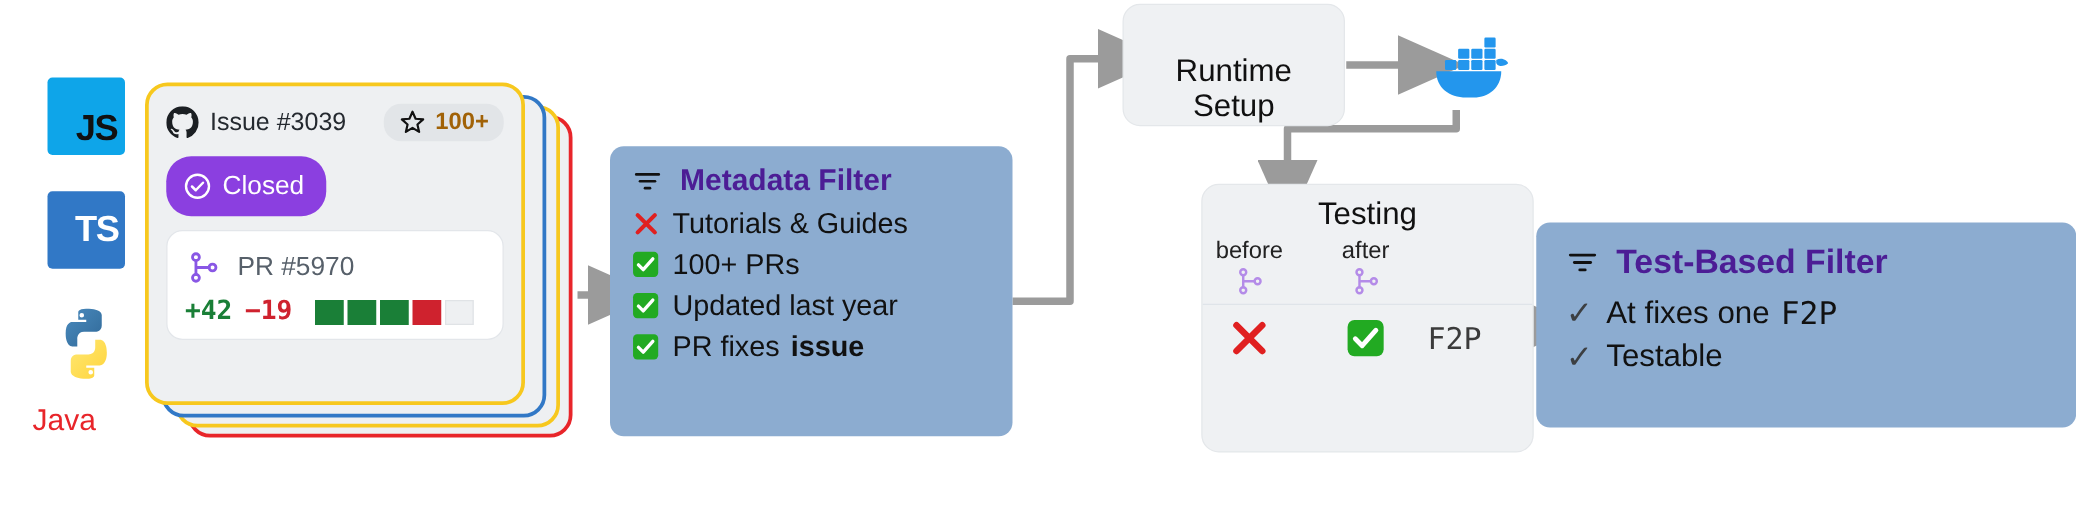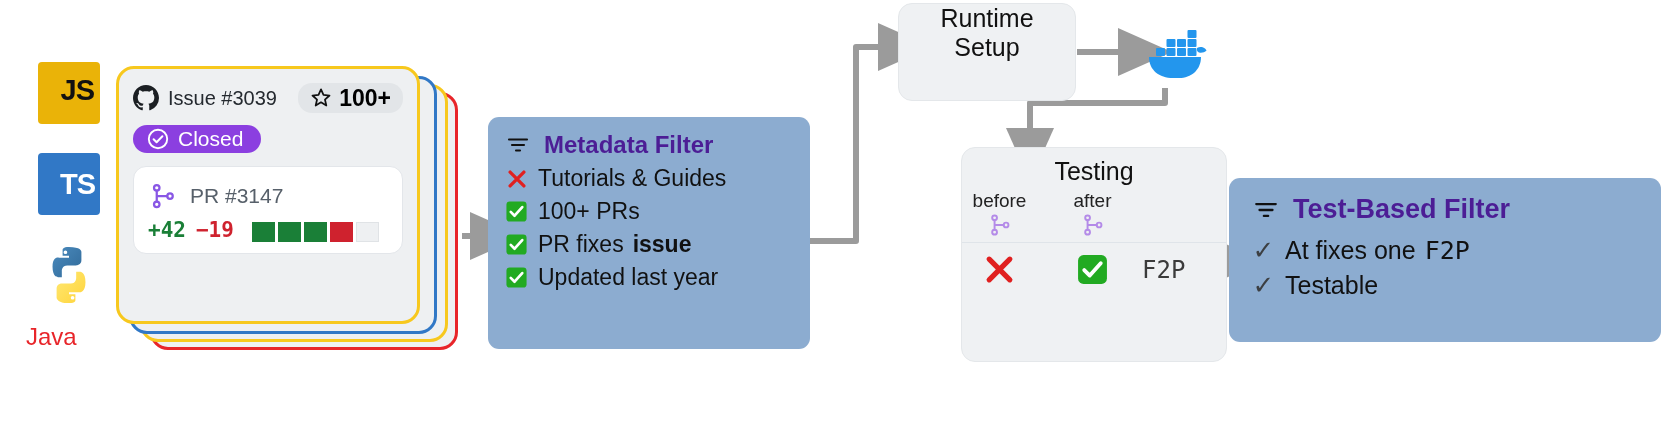--- a/index.html
+++ b/index.html
@@ -7,44 +7,44 @@
     width:1661px;height:421px;position:relative;overflow:hidden;
     font-family:"Liberation Sans","DejaVu Sans",sans-serif;
     -webkit-font-smoothing:antialiased;
   }
   .abs{position:absolute;}
 
   
   .lang-col{left:38px;top:62px;width:68px;}
   .lang-badge{width:62px;height:62px;border-radius:4px;display:flex;align-items:flex-end;
     justify-content:flex-end;box-sizing:border-box;}
-  .js-badge{background:#eab308;align-items:center;}
+  .js-badge{background:#0ea5e9;}
   .js-badge span{font-weight:bold;font-size:29px;color:#111;line-height:1;padding:0 6px 6px 0;letter-spacing:-1px;}
   .ts-badge{background:#3178c6;}
   .ts-badge span{font-weight:bold;font-size:29px;color:#ffffff;line-height:1;padding:0 5px 16px 0;letter-spacing:-1px;}
   .py-wrap{width:62px;height:62px;position:relative;}
   .java-text{font-size:24px;color:#e8252a;line-height:1;letter-spacing:0px;}
 
   
   .stack-card{border-radius:18px;background:#eef0f2;box-sizing:border-box;}
   .card-red{left:150px;top:92px;width:308px;height:258px;border:3px solid #e8252a;}
   .card-yellow2{left:140px;top:84px;width:308px;height:258px;border:3px solid #f7c81e;}
   .card-blue{left:129px;top:76px;width:308px;height:258px;border:3px solid #3178c6;}
   .card-front{left:116px;top:66px;width:304px;height:258px;border:3px solid #f7c81e;
      background:#eef0f2;border-radius:18px;box-sizing:border-box;padding:12px 14px;}
 
   .card-head{display:flex;align-items:center;gap:9px;height:34px;}
   .gh-mark{width:26px;height:26px;flex:0 0 26px;}
   .issue-label{font-size:20px;color:#24292f;white-space:nowrap;}
   .star-pill{margin-left:auto;background:#e2e5e8;border-radius:14px;height:30px;display:flex;
      align-items:center;gap:7px;padding:0 12px;}
-  .star-pill .cnt{font-size:23px;font-weight:bold;color:#000000;}
+  .star-pill .cnt{font-size:19px;font-weight:bold;color:#a16207;}
 
   .closed-pill{margin-top:10px;display:inline-flex;align-items:center;gap:8px;background:#8b3fe0;
-     border-radius:20px;height:28px;padding:0 18px 0 13px;}
+     border-radius:20px;height:48px;padding:0 18px 0 13px;}
   .closed-pill .txt{color:#fff;font-size:21px;}
 
   .pr-box{margin-top:11px;background:#fff;border:1.5px solid #e3e6ea;border-radius:13px;
      padding:9px 14px 11px 14px;}
   .pr-row{display:flex;align-items:center;gap:12px;height:40px;}
   .pr-label{font-size:21px;color:#57606a;}
   .diff-row{display:flex;align-items:flex-end;gap:10px;margin-top:2px;}
   .plus{color:#1a7f37;font-size:21px;font-weight:bold;font-family:"DejaVu Sans Mono","Liberation Mono",monospace;}
   .minus{color:#cf222e;font-size:21px;font-weight:bold;font-family:"DejaVu Sans Mono","Liberation Mono",monospace;}
   .blocks{display:flex;gap:3px;margin-left:8px;}
@@ -65,21 +65,21 @@
   #metadata-filter .panel-title{margin-bottom:6px;}
   #metadata-filter .panel-line{margin-top:6px;}
 
   #test-filter{left:1229px;top:178px;width:432px;height:164px;padding:16px 0 0 22px;}
   #test-filter .panel-title{margin-bottom:10px;}
   #test-filter .panel-line{margin-top:4px;font-size:25px;}
   .ck{color:#3c3f42;font-size:26px;font-weight:bold;}
 
   
   .box-grey{background:#eff1f3;border:1.5px solid #e4e7ea;border-radius:14px;box-sizing:border-box;}
-  #runtime-setup{left:898px;top:3px;width:178px;height:98px;display:flex;align-items:flex-start;
+  #runtime-setup{left:898px;top:3px;width:178px;height:98px;display:flex;align-items:flex-end;
     justify-content:center;}
   #runtime-setup .lbl{font-size:25px;color:#111;text-align:center;line-height:1.15;}
 
   #testing-box{left:921px;top:147px;width:266px;height:215px;overflow:hidden;margin-left:40px;}
   .testing-title{font-size:25px;color:#111;text-align:center;padding-top:9px;}
   .t-head{display:flex;padding:4px 0 0 0;}
   .t-head .c{width:75px;text-align:center;}
   .t-head .c .h{font-size:19px;color:#222;}
   .t-head .sp{width:18px;}
   .t-row{display:flex;align-items:center;height:53px;border-top:1px solid #dfe4e9;}
@@ -182,21 +182,21 @@
     <div class="pr-row">
       <svg width="30" height="30" viewBox="0 0 24 24">
         <g fill="none" stroke="#8957e5" stroke-width="1.8">
           <circle cx="7" cy="5.4" r="2.2"></circle>
           <circle cx="7" cy="18.6" r="2.2"></circle>
           <circle cx="17.6" cy="12" r="2.2"></circle>
           <path d="M7 7.6v8.8" stroke-linecap="round"></path>
           <path d="M7.6 12h7.8" stroke-linecap="round"></path>
         </g>
       </svg>
-      <span class="pr-label">PR #3147</span>
+      <span class="pr-label">PR #5970</span>
     </div>
     <div class="diff-row">
       <span class="plus">+42</span>
       <span class="minus">−19</span>
       <span class="blocks">
         <i class="blk g"></i>
         <i class="blk g"></i>
         <i class="blk g"></i>
         <i class="blk r"></i>
         <i class="blk e"></i>
@@ -236,32 +236,32 @@
     <span>100+ PRs</span>
   </div>
 
   <div class="panel-line">
     <span class="mk">
       <svg width="23" height="23" viewBox="0 0 24 24">
         <rect x="1.5" y="1.5" width="21" height="21" rx="3.5" fill="#22aa22"></rect>
         <path d="M6 12.4l4 4 8-9" fill="none" stroke="#fff" stroke-width="2.8" stroke-linecap="round" stroke-linejoin="round"></path>
       </svg>
     </span>
-    <span>PR fixes </span>
-      <span class="bold-word">issue</span>
+    <span>Updated last year</span>
   </div>
 
   <div class="panel-line">
     <span class="mk">
       <svg width="23" height="23" viewBox="0 0 24 24">
         <rect x="1.5" y="1.5" width="21" height="21" rx="3.5" fill="#22aa22"></rect>
         <path d="M6 12.4l4 4 8-9" fill="none" stroke="#fff" stroke-width="2.8" stroke-linecap="round" stroke-linejoin="round"></path>
       </svg>
     </span>
-    <span>Updated last year</span>
+    <span>PR fixes </span>
+      <span class="bold-word">issue</span>
   </div>
 </div>
 
 <div class="abs box-grey" id="runtime-setup">
   <div class="lbl">
     <span>Runtime</span><br>
     <span>Setup</span>
   </div>
 </div>
 

